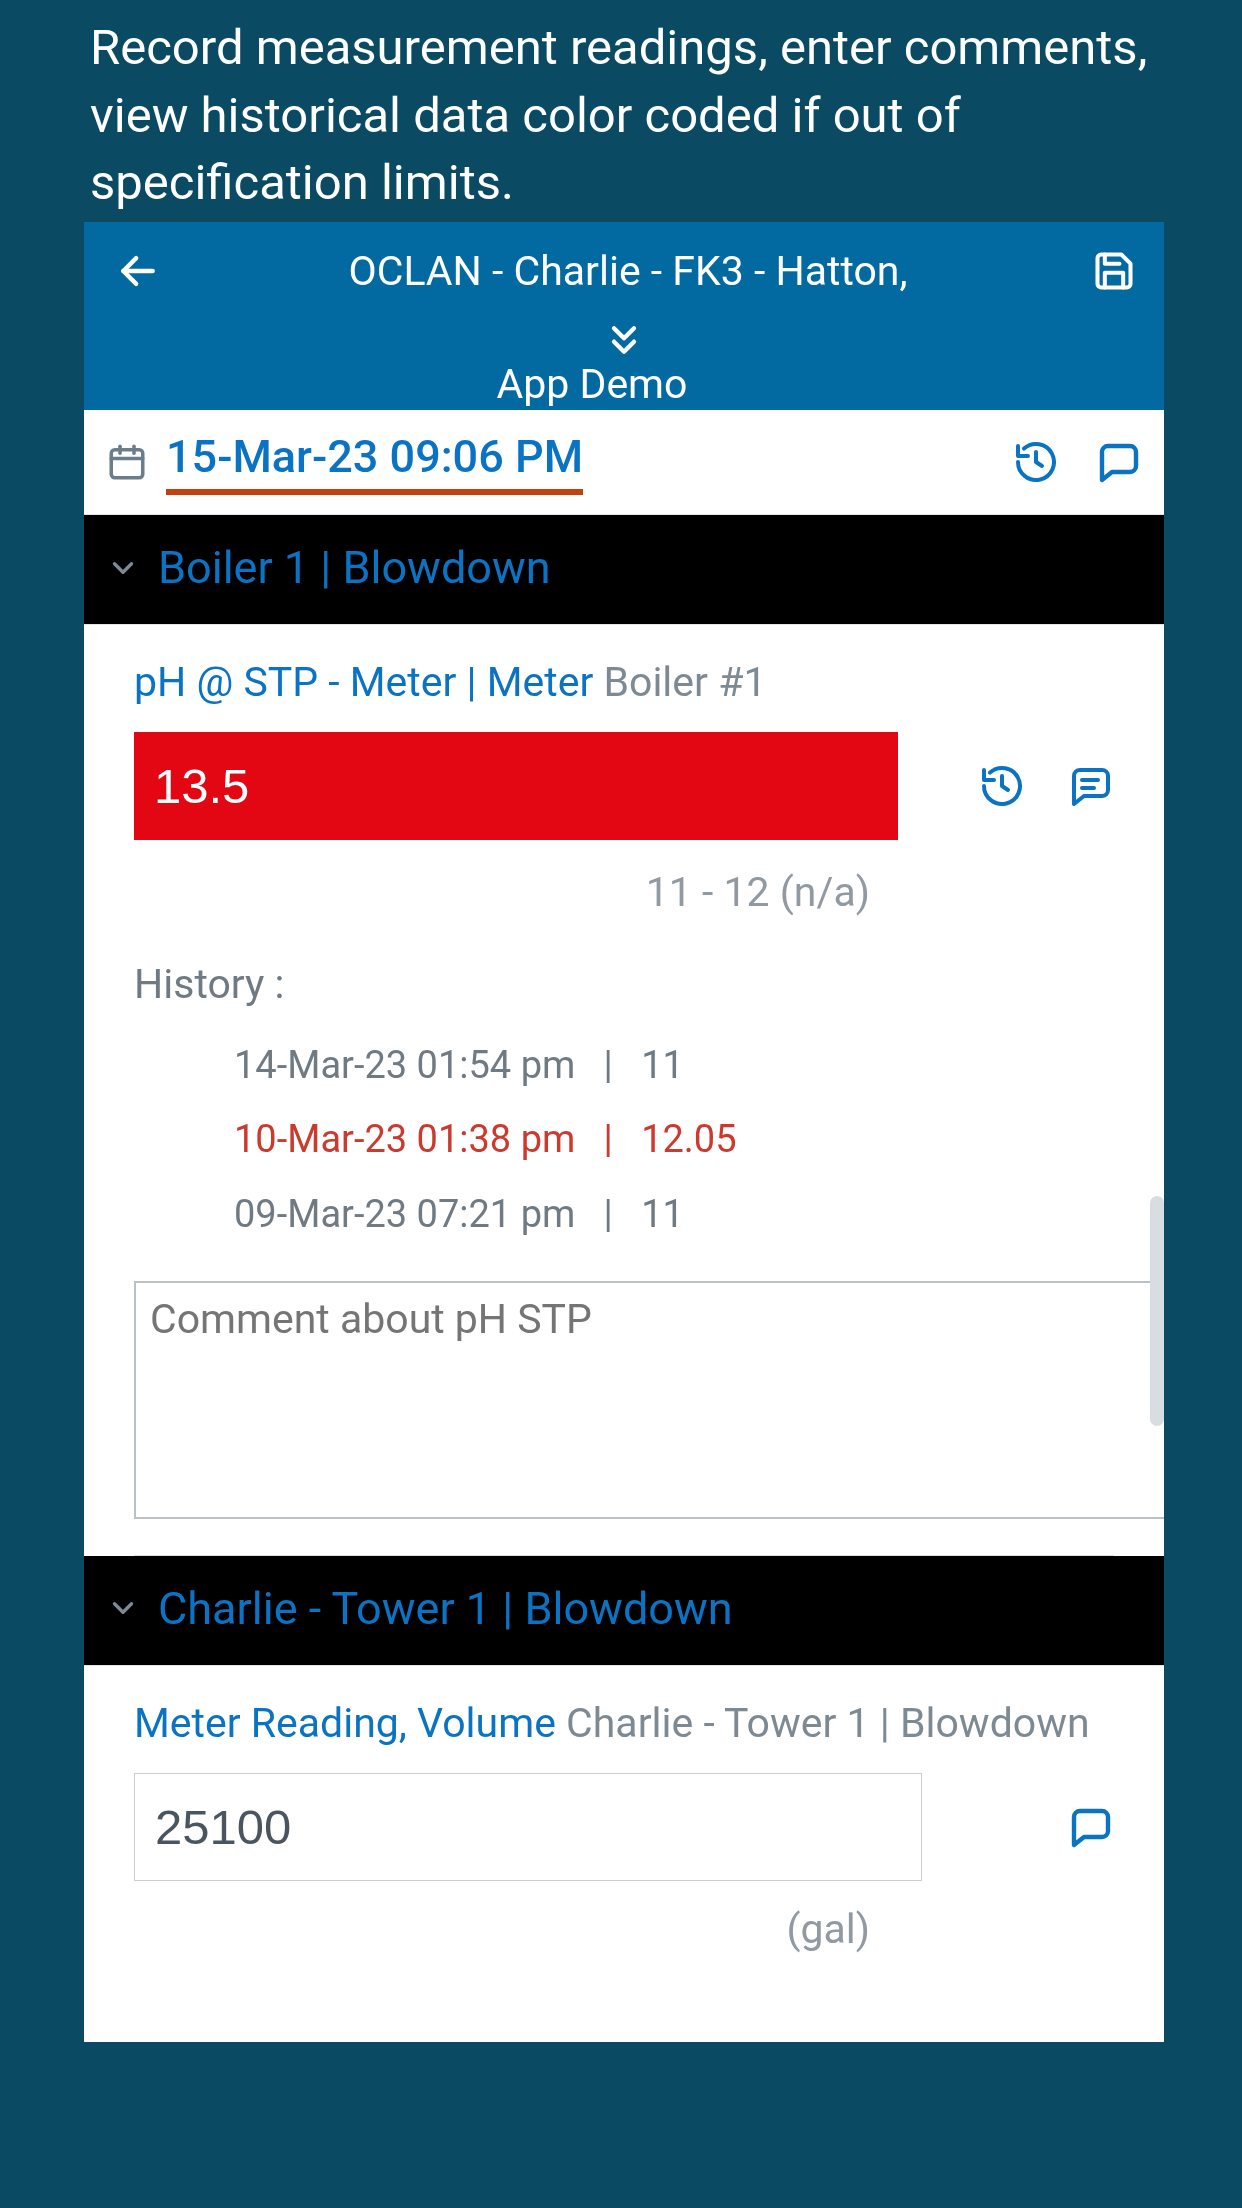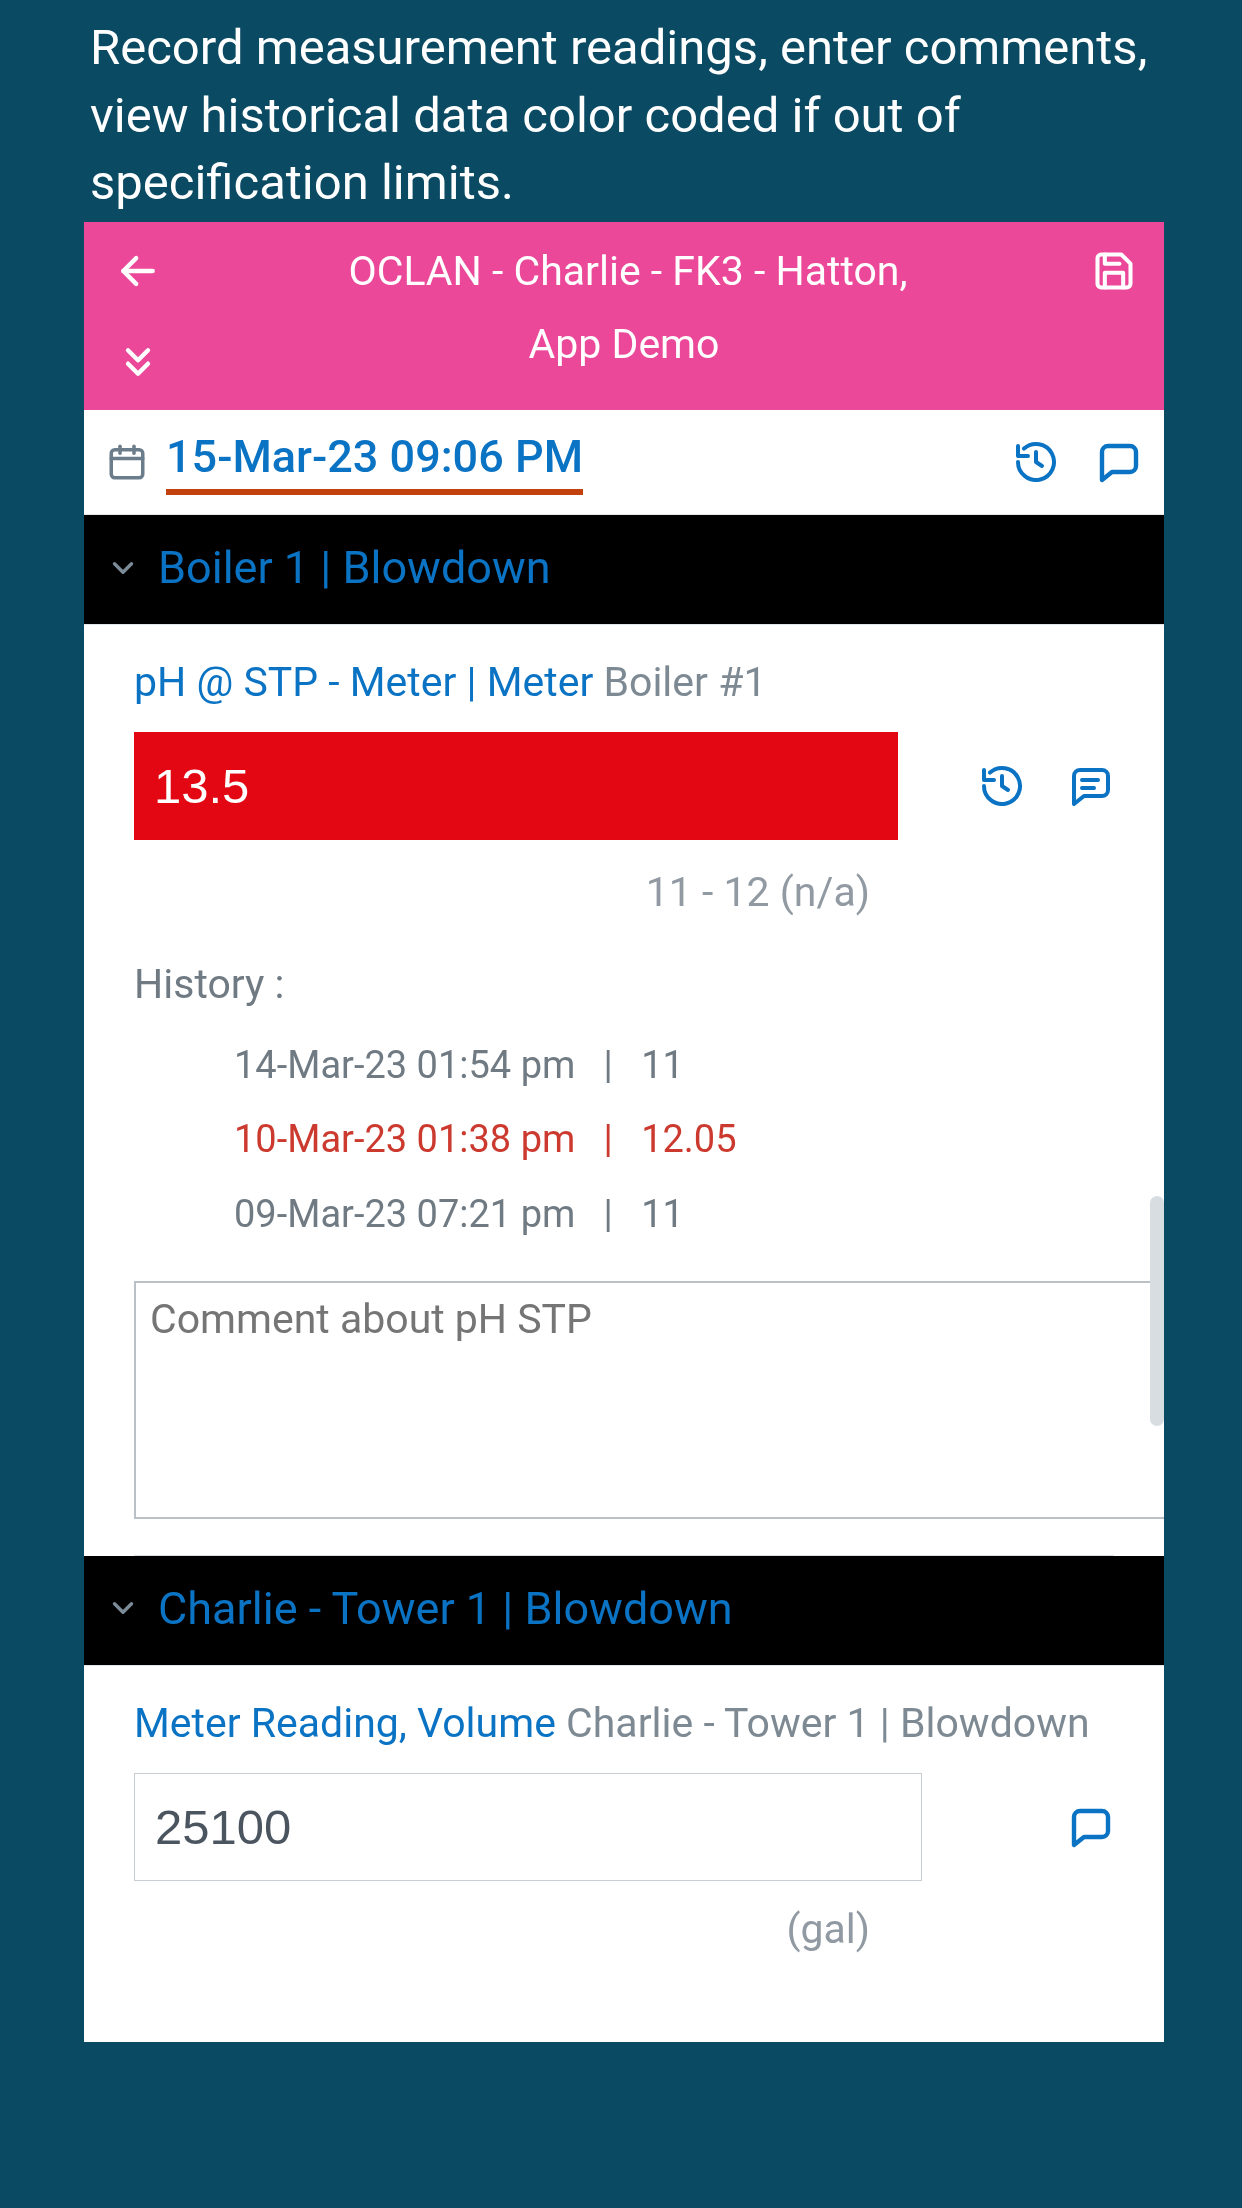--- a/index.html
+++ b/index.html
@@ -20,40 +20,42 @@
     left: 84px;
     top: 222px;
     width: 1080px;
     height: 1820px;
     background: #ffffff;
     overflow: hidden;
   }
 
   
   .app-header {
-    background: #ec4899;
+    background: #0369a1;
     color: #fff;
   }
   .header-row1 {
     display: flex;
     align-items: center;
     height: 98px;
     padding: 0 22px;
   }
   .back-btn { width: 64px; display:flex; align-items:center; justify-content:center; }
   .header-title {
     flex: 1;
     text-align: center;
     font-size: 41px;
   }
   .save-btn { width: 56px; display:flex; align-items:center; justify-content:center; }
   .header-row2 {
     display: flex;
+    align-items: center;
     height: 90px;
     padding: 0 22px 6px 22px;
+    flex-direction: column;
   }
   .expand-btn { width: 64px; display:flex; align-items:center; justify-content:center; }
   .header-sub {
     flex: 1;
     text-align: center;
     font-size: 41px;
     color: #fff;
     padding-right: 64px;
   }
 

